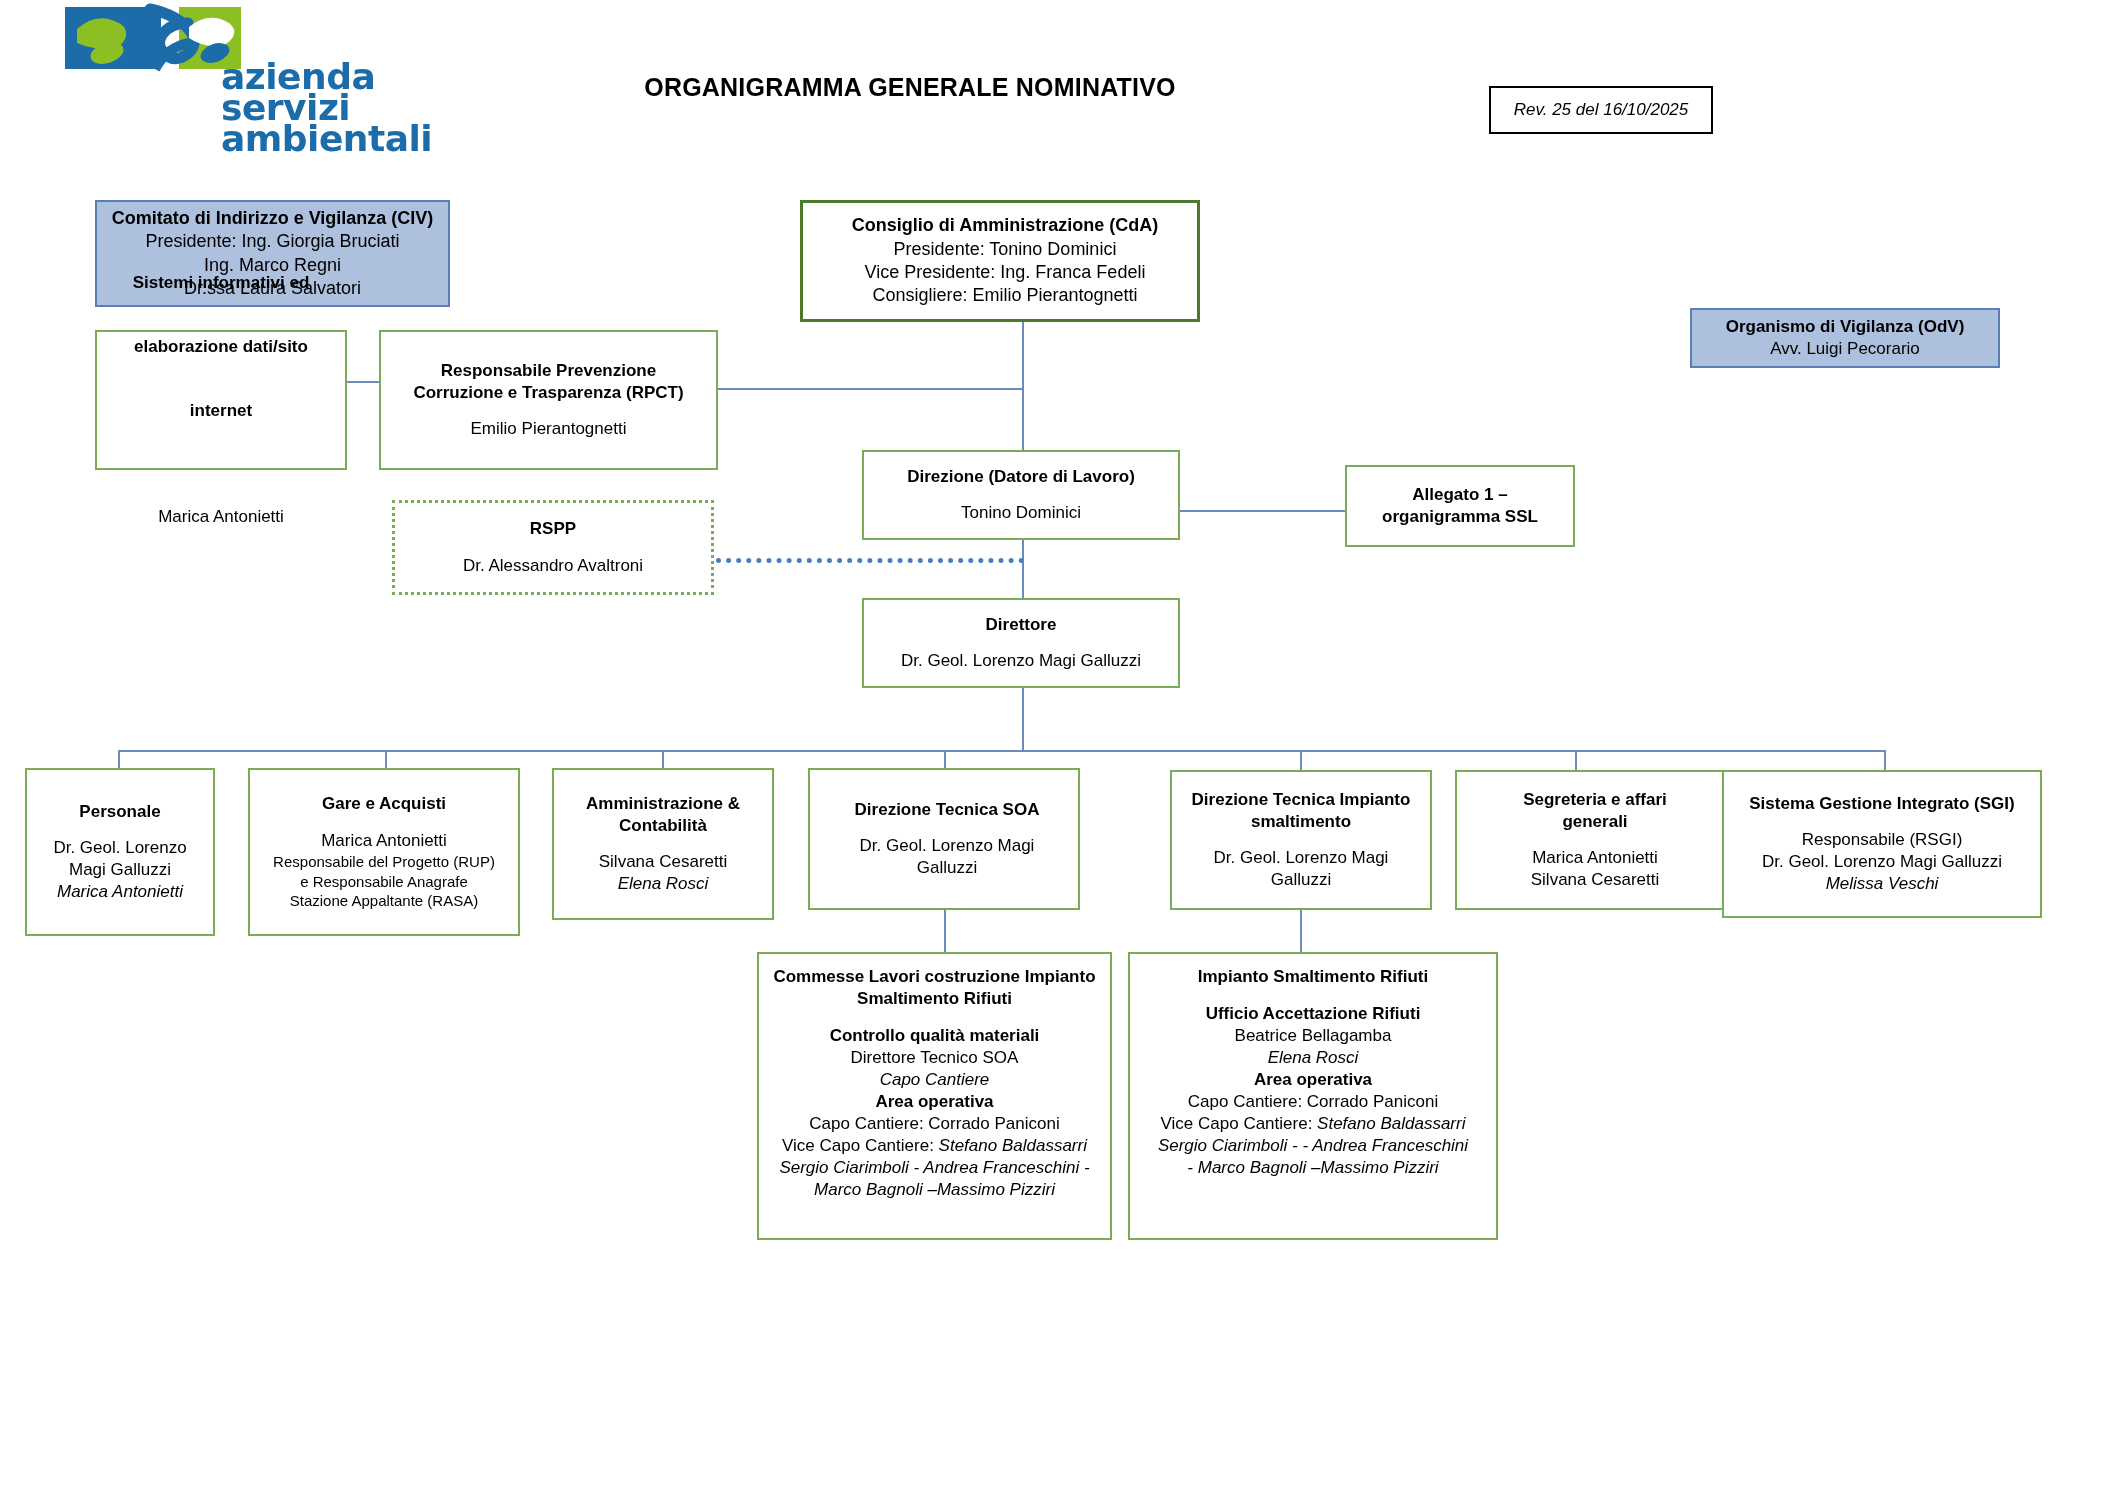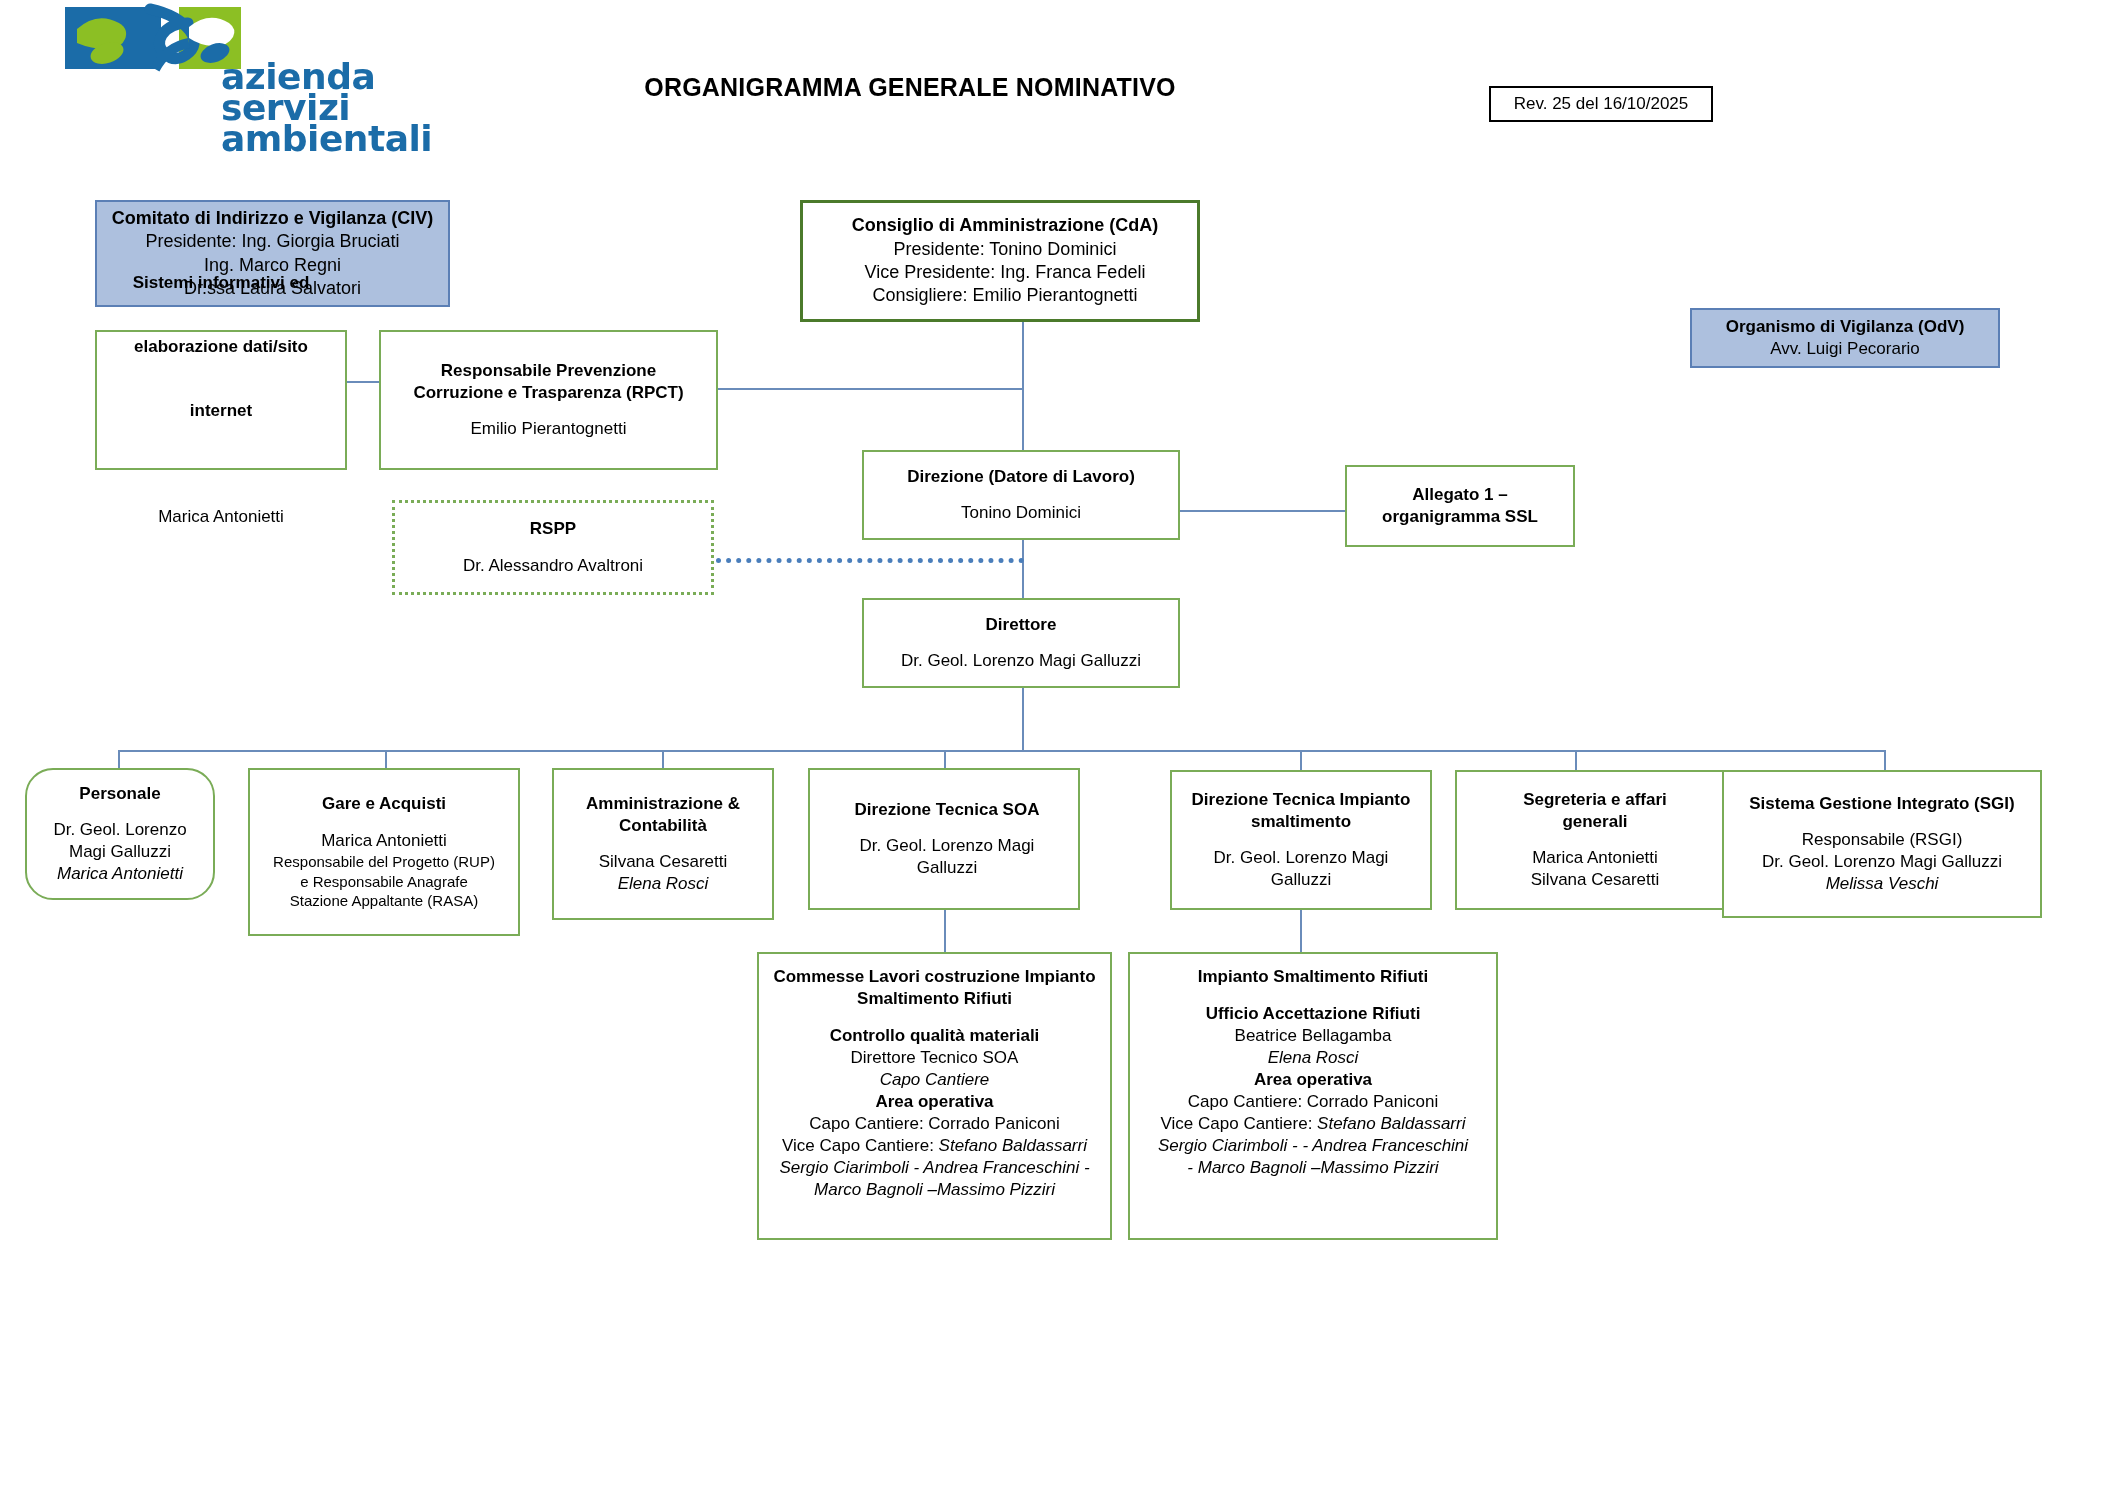--- a/index.html
+++ b/index.html
@@ -39,21 +39,22 @@
     border:2px solid #5b7fb5;
     background:#adc0de;
   }
   .box-dotted{
     border:3px dotted #7aac57;
     background:#ffffff;
   }
   .box-plain{
     border:2px solid #000000;
     background:#ffffff;
-    padding:6px 10px;
+    padding:12px 10px;
+    font-style:italic;
   }
 
   .ttl{font-weight:bold;}
   .nm{font-weight:normal;}
   .it{font-style:italic;}
   .bi{font-weight:bold;}
   .sp{height:.85em;}
 
   
   .ln{position:absolute;background:#6a8cba;}
@@ -199,21 +200,21 @@
     <div class="ttl">Allegato 1 –</div>
     <div class="ttl">organigramma SSL</div>
   </div>
 
   <div class="box box-green" style="left:862px;top:598px;width:318px;height:90px;font-size:17px;">
     <div class="ttl">Direttore</div>
     <div class="sp"></div>
     <div class="nm">Dr. Geol. Lorenzo Magi Galluzzi</div>
   </div>
 
-  <div class="box box-green" style="left:25px;top:768px;width:190px;height:132px;font-size:17px;border-radius:28px;">
+  <div class="box box-green" style="left:25px;top:768px;width:190px;height:168px;font-size:17px;">
     <div class="ttl">Personale</div>
     <div class="sp"></div>
     <div class="nm">Dr. Geol. Lorenzo</div>
     <div class="nm">Magi Galluzzi</div>
     <div class="it">Marica Antonietti</div>
   </div>
 
   <div class="box box-green" style="left:248px;top:768px;width:272px;height:168px;font-size:17px;">
     <div class="ttl">Gare e Acquisti</div>
     <div class="sp"></div>

